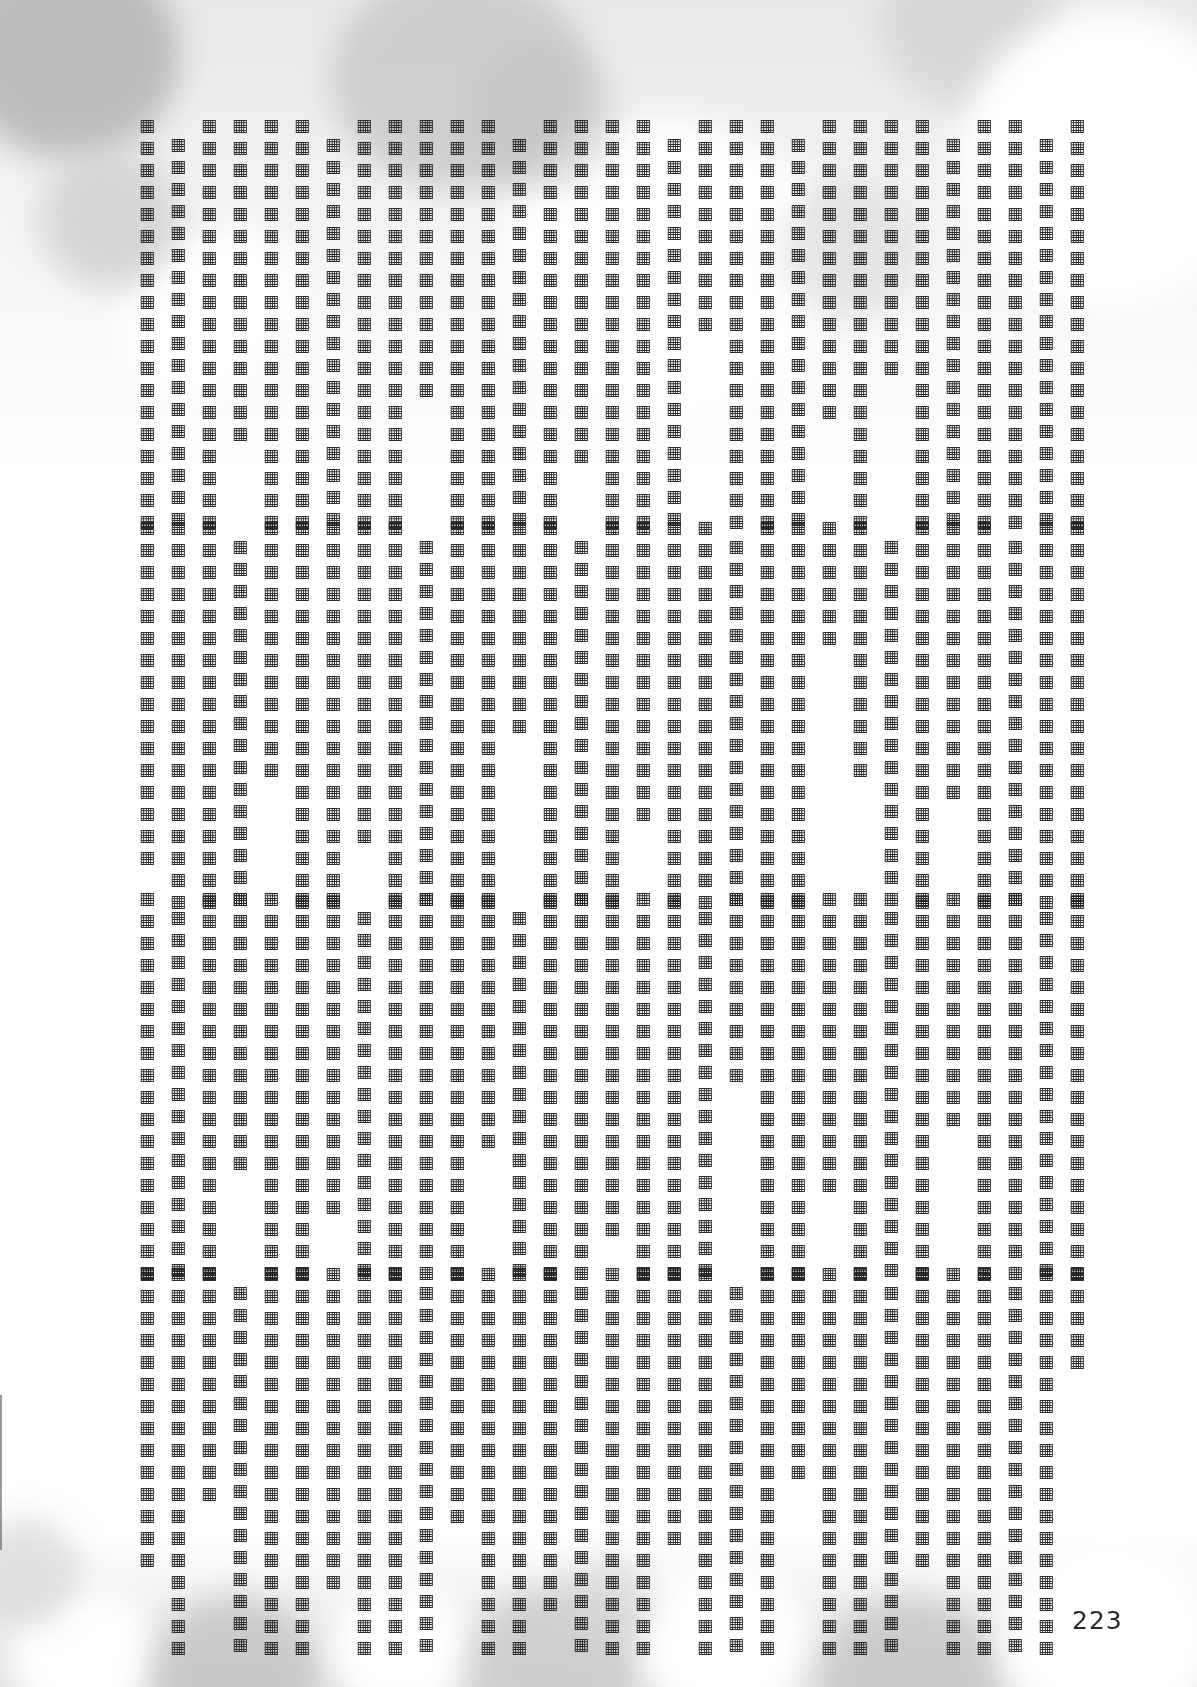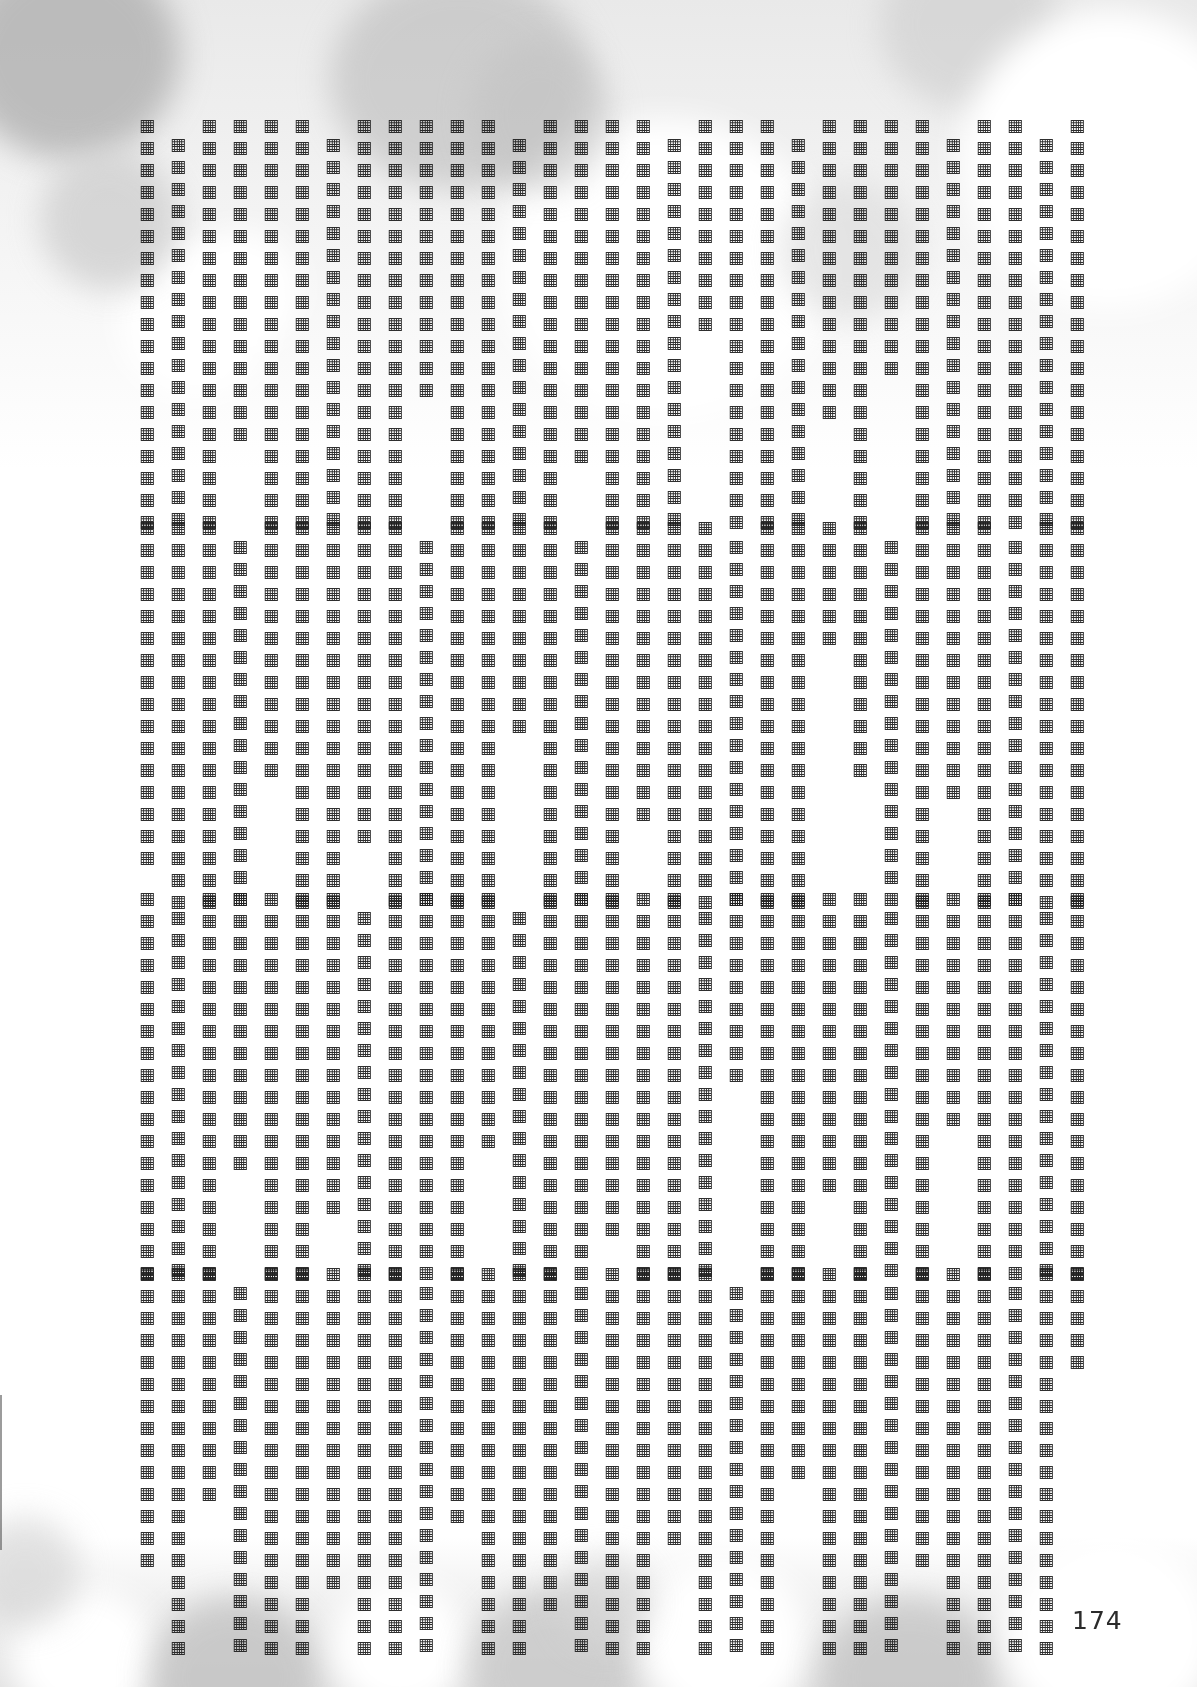--- a/index.html
+++ b/index.html
@@ -229,15 +229,15 @@
       <div class="col" style="padding-top: 0px;">▦▦▦▦▦▦▦▦▦▦▦▦▦▦▦▦▦▦</div>
       <div class="col" style="padding-top: 0px;">▦▦▦▦▦▦▦▦▦▦▦▦▦▦▦</div>
       <div class="col" style="padding-top: 0px;">▦▦▦▦▦▦▦▦▦▦▦▦▦▦▦▦▦▦</div>
       <div class="col" style="padding-top: 0px;">▦▦▦▦▦▦▦▦▦▦▦▦▦▦▦▦▦▦</div>
       <div class="col" style="padding-top: 19px;">▦▦▦▦▦▦▦▦▦▦▦▦▦▦▦▦▦</div>
       <div class="col" style="padding-top: 0px;">▦▦▦▦▦▦▦▦▦▦▦</div>
       <div class="col" style="padding-top: 0px;">▦▦▦▦▦▦▦▦▦▦▦▦▦▦▦▦▦▦</div>
       <div class="col" style="padding-top: 0px;">▦▦▦▦▦▦▦▦▦▦▦▦▦▦</div>
     </div>
 
-  <div class="page-number">174</div>
+  <div class="page-number">223</div>
 
 </div>
 
 </body></html>

